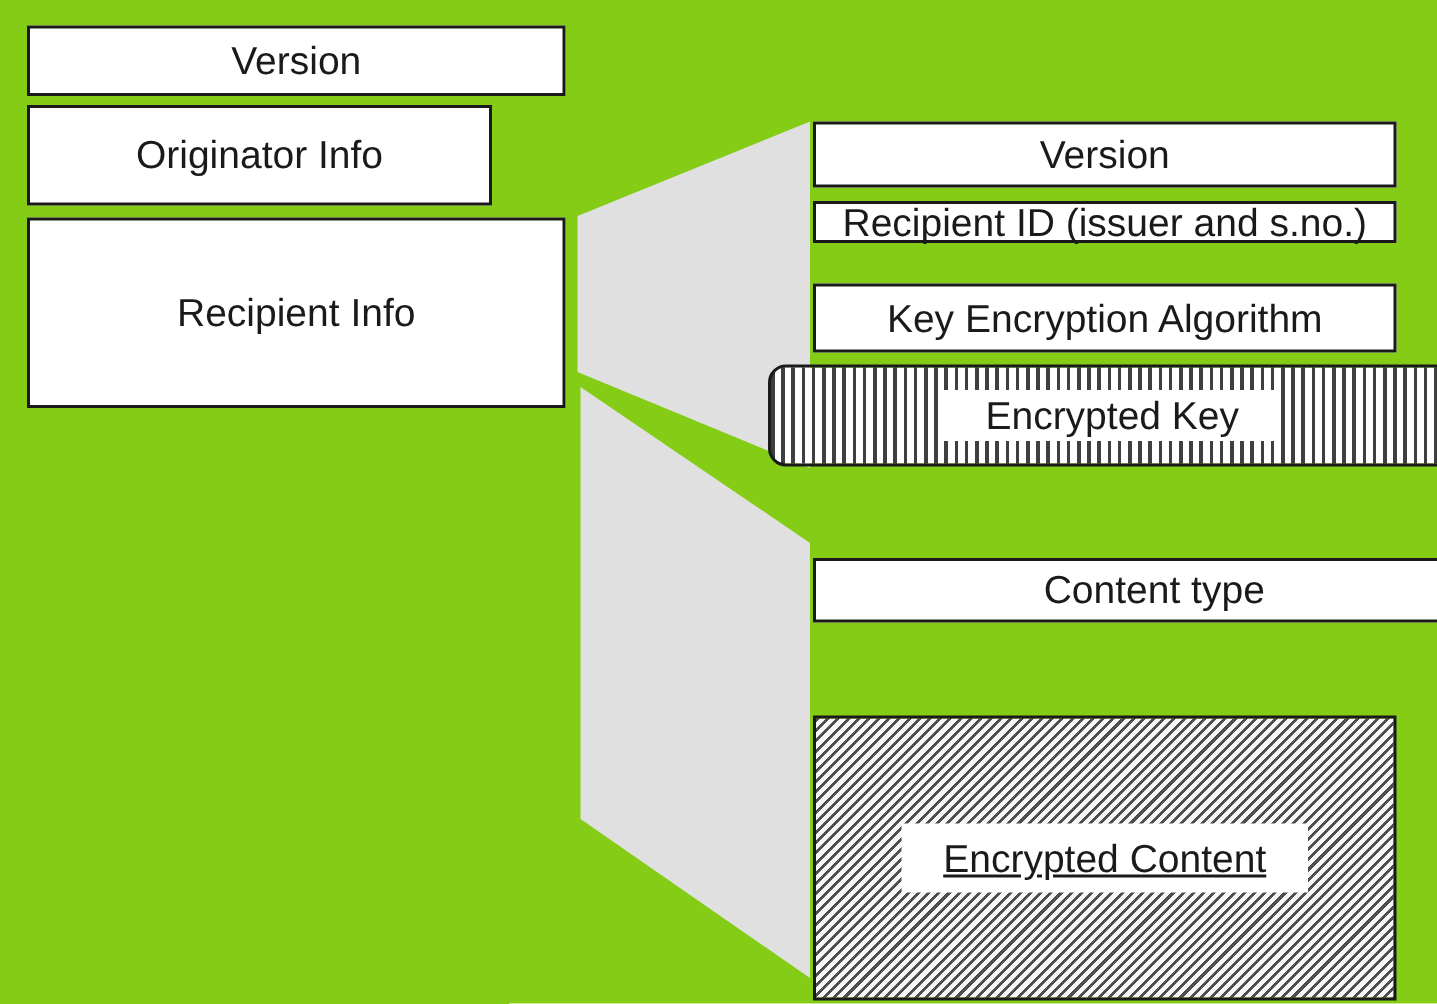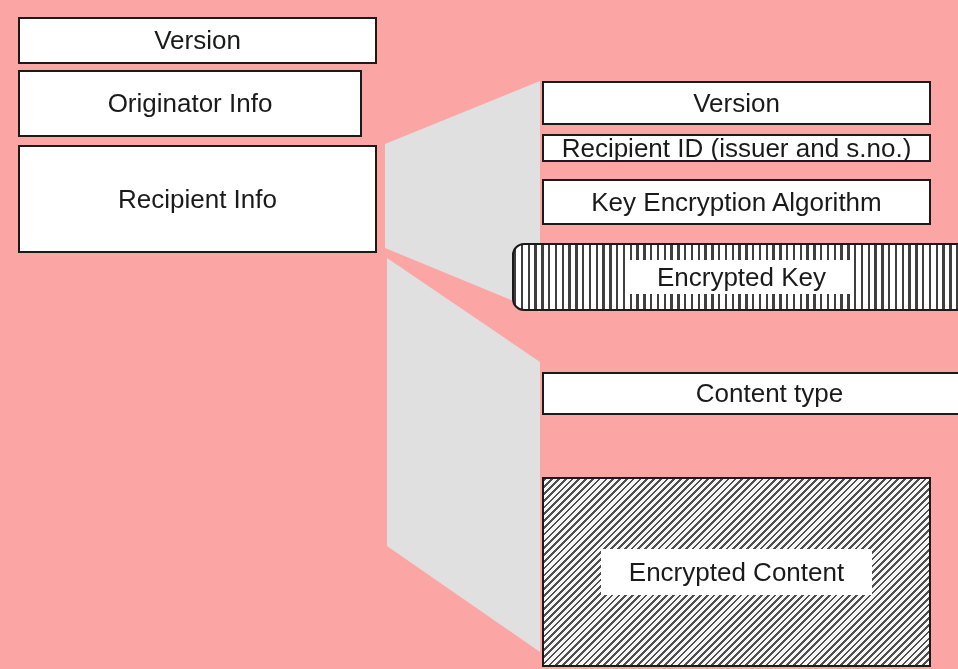--- a/index.html
+++ b/index.html
@@ -4,21 +4,21 @@
 <style>
   html, body {
     margin: 0;
     padding: 0;
     background: #ffffff;
   }
   .stage {
     position: relative;
     width: 958px;
     height: 669px;
-    background: #fca5a5;
+    background: #84cc16;
     font-family: "Liberation Sans", sans-serif;
     color: #1a1a1a;
     overflow: hidden;
   }
   .connectors {
     position: absolute;
     left: 0;
     top: 0;
     width: 958px;
     height: 669px;
@@ -31,32 +31,32 @@
     display: flex;
     align-items: center;
     justify-content: center;
     text-align: center;
     font-size: 26px;
     line-height: 1.1;
     white-space: nowrap;
   }
   
   .ov-1 { left: 18px; top: 17px;  width: 359px; height: 47px; }
-  .ov-2 { left: 18px; top: 70px;  width: 344px; height: 67px; }
-  .ov-3 { left: 18px; top: 145px; width: 359px; height: 108px; }
+  .ov-2 { left: 18px; top: 70px;  width: 310px; height: 67px; }
+  .ov-3 { left: 18px; top: 145px; width: 359px; height: 127px; }
   .ov-4 { left: 18px; top: 258px; width: 359px; height: 284px; }
   
   .ri-1 { left: 542px; top: 81px;  width: 389px; height: 44px; }
   .ri-2 { left: 542px; top: 134px; width: 389px; height: 28px; }
-  .ri-3 { left: 542px; top: 179px; width: 389px; height: 46px; justify-content: center; }
+  .ri-3 { left: 542px; top: 189px; width: 389px; height: 46px; justify-content: center; }
   .ri-4 { left: 512px; top: 243px; width: 459px; height: 68px; border-radius: 12px; }
   
   .ec-1 { left: 542px; top: 372px; width: 455px; height: 43px; }
   .ec-2 { left: 542px; top: 422px; width: 389px; height: 45px; }
-  .ec-3 { left: 542px; top: 477px; width: 389px; height: 190px; }
+  .ec-3 { left: 542px; top: 477px; width: 389px; height: 190px; text-decoration: underline; }
   
   .hatch-vertical {
     background: repeating-linear-gradient(90deg,
       #3f3f3f 0px, #3f3f3f 2.4px,
       #ffffff 2.4px, #ffffff 6.8px);
   }
   .hatch-diagonal {
     background: repeating-linear-gradient(135deg,
       #4f4f4f 0px, #4f4f4f 1.9px,
       #f6f6f6 1.9px, #f6f6f6 4.8px);

